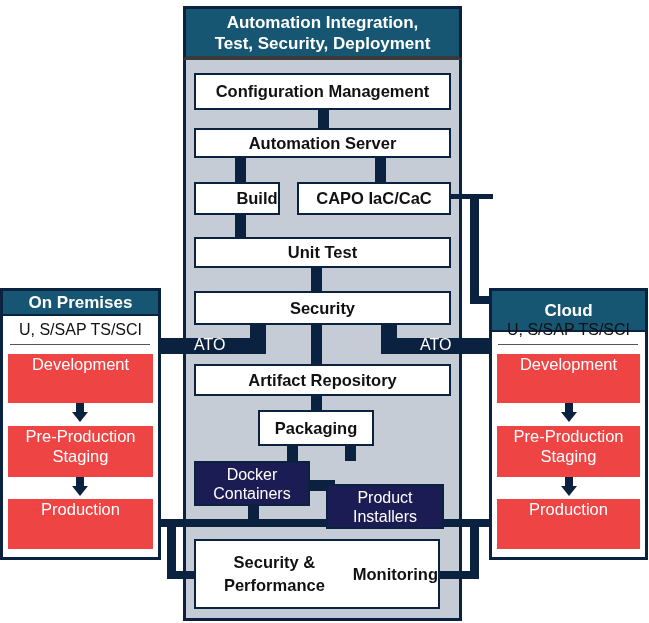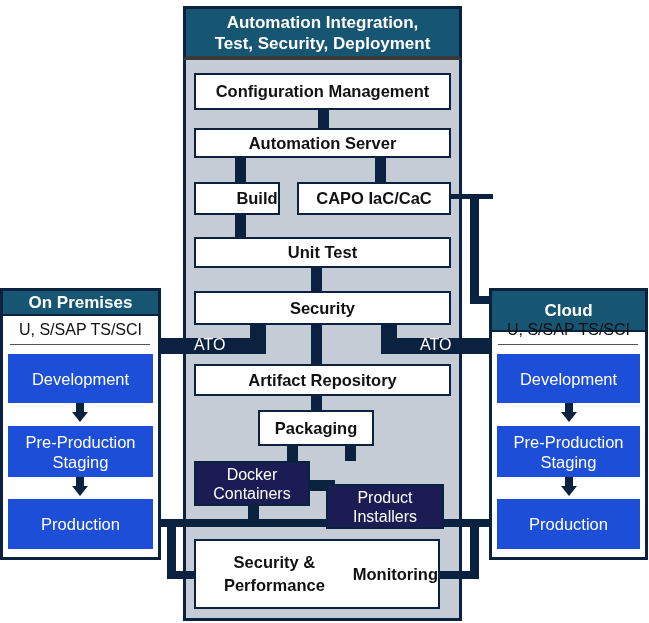--- a/index.html
+++ b/index.html
@@ -15,22 +15,22 @@
   .wbox { background:#fff; border:2px solid #0a2140; color:#111; font-weight:bold;
           font-size:16.5px; display:flex; align-items:center; justify-content:center; text-align:center; }
   .nbox { background:#1c1c54; border:2px solid #0a2140; color:#fff; font-size:16px;
           line-height:19px; display:flex; flex-direction:column; align-items:center; justify-content:center; text-align:center; }
   .bar { background:#0a2140; }
   .side-panel { background:#fff; border:3px solid #0a2140; }
   .side-header { background:#175673; color:#fff; font-weight:bold; font-size:17px;
                  display:flex; align-items:center; justify-content:center; border-bottom:2px solid #0a2140; }
   .side-class { color:#111; font-size:16px; display:flex; align-items:center; justify-content:center; }
   .side-rule { height:1px; background:#555; }
-  .envbox { background:#1d4ed8; color:#fff; font-size:16.5px; line-height:20px;
-            display:flex; flex-direction:column; align-items:center; justify-content:center; text-align:center; }
+  .envbox { background:#ef4444; color:#fff; font-size:16.5px; line-height:20px;
+            display:flex; flex-direction:column; align-items:center; justify-content:flex-start; text-align:center; }
   .arrow-shaft { background:#0a2140; }
   .arrow-head { width:0; height:0; border-left:8px solid transparent; border-right:8px solid transparent; border-top:10px solid #0a2140; }
   .ato { color:#fff; font-size:16px; }
 </style>
 </head>
 <body>
 
 <div class="abs main-panel"></div>
 
 <div class="abs bar" style="left:318px;top:110px;width:11px;height:20px;"></div>

